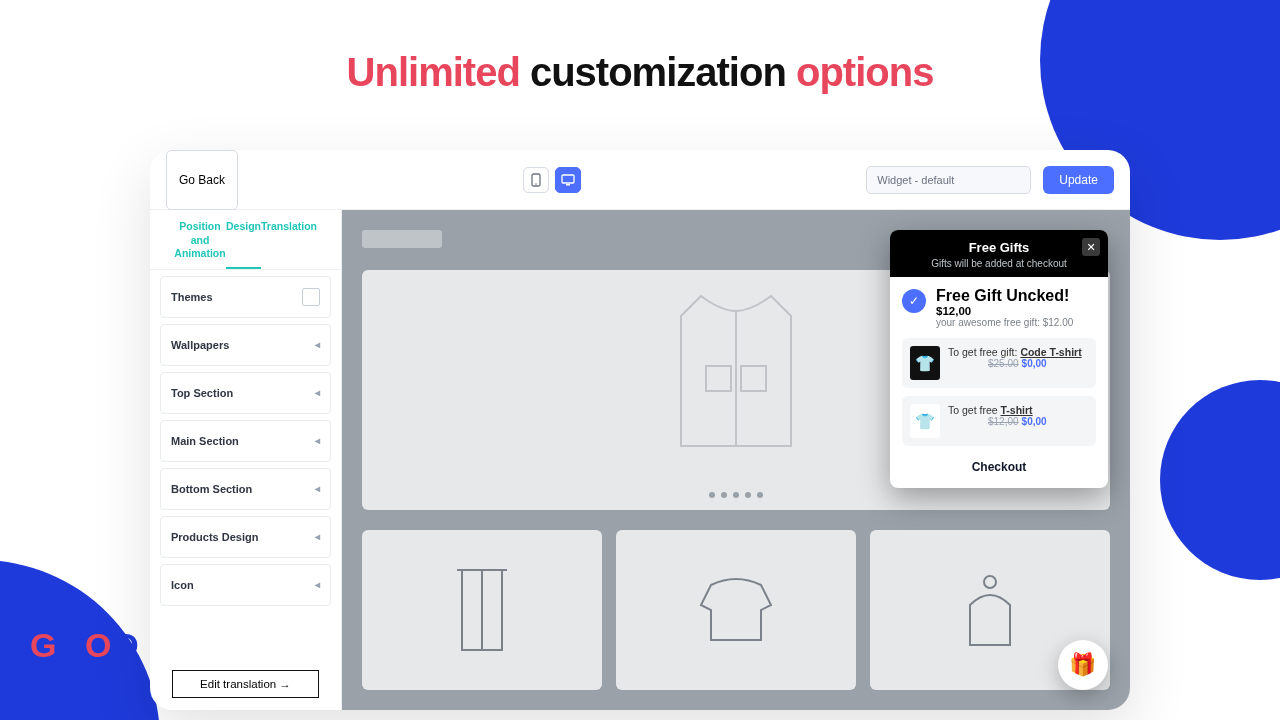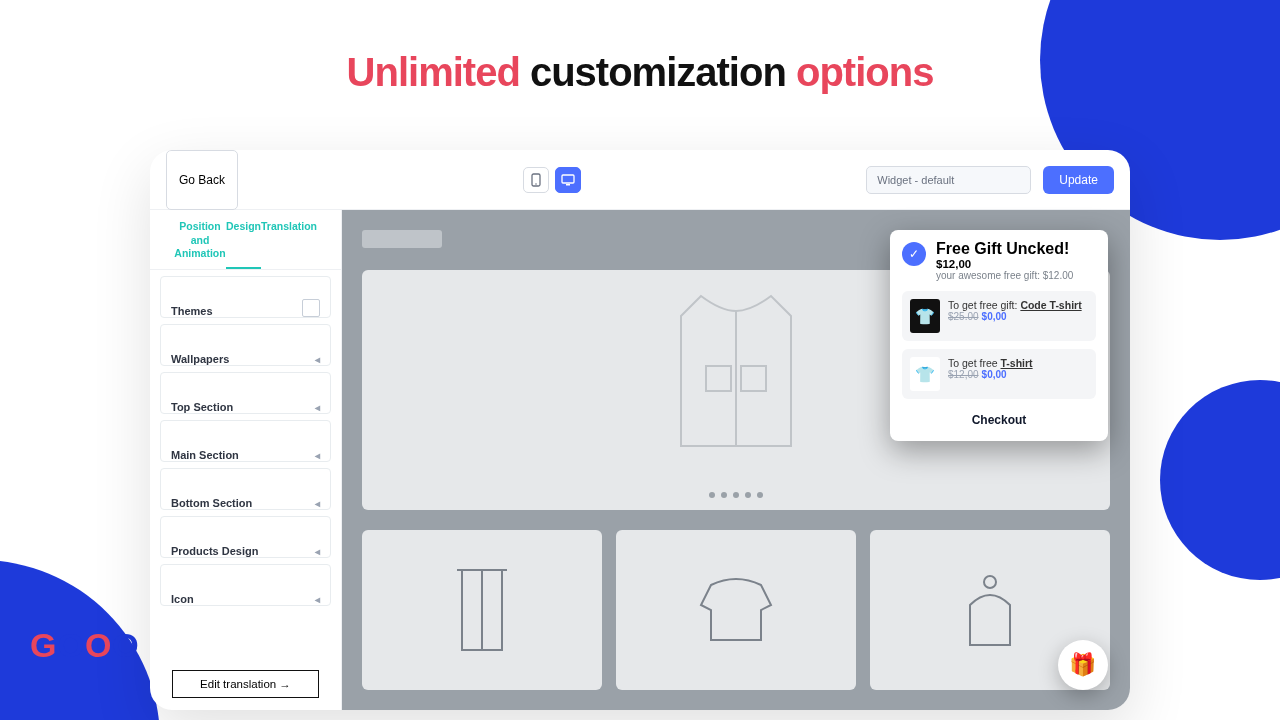--- a/index.html
+++ b/index.html
@@ -30,21 +30,21 @@
 .content { flex:1; display:flex; min-height:0; }
 
 .sidebar { width:192px; border-right:1px solid #eef0f3; display:flex; flex-direction:column; }
 .tabs { display:flex; justify-content:space-around; padding:10px 24px 0; font-size:10.5px; font-weight:600; border-bottom:1px solid #eef0f3; }
 .tab { color:#9aa3b2; padding-bottom:8px; cursor:pointer; text-align:center; line-height:1.3; }
 .tab.position { color:#20c6b7; }
 .tab.active { color:#20c6b7; border-bottom:2px solid #20c6b7; }
 .tab.translation { color:#20c6b7; }
 
 .acc-list { flex:1; overflow:auto; }
-.acc-item { height:42px; margin:6px 10px; border:1px solid #e8ecef; border-radius:4px; display:flex; align-items:flex-end; justify-content:space-between; padding:0 10px; font-size:11px; font-weight:600; color:#2f3542; cursor:pointer; }
+.acc-item { height:42px; margin:6px 10px; border:1px solid #e8ecef; border-radius:4px; display:flex; align-items:center; justify-content:space-between; padding:0 10px; font-size:11px; font-weight:600; color:#2f3542; cursor:pointer; }
 .acc-item .caret { color:#9aa3b2; font-size:10px; }
 .theme-thumb { width:18px; height:18px; border:1px solid #c7ced8; border-radius:2px; }
 .edit-trans { margin:12px auto; padding:7px 27px; border:1.5px solid #111; border-radius:0; font-size:11.5px; font-weight:400; background:#fff; cursor:pointer; }
 
 .preview { flex:1; background:#9aa1a8; position:relative; padding:20px; }
 .prod-card { background:#e6e8ea; border-radius:6px; }
 .hero { position:absolute; top:60px; left:20px; right:20px; height:240px; }
 .hero-shirt { position:absolute; left:50%; top:16px; transform:translateX(-50%); width:150px; height:170px; opacity:.35; }
 .dots { position:absolute; bottom:12px; left:50%; transform:translateX(-50%); display:flex; gap:6px; }
 .dot { width:6px; height:6px; border-radius:50%; background:#9aa1a8; }
@@ -60,21 +60,21 @@
 .popup-body { padding:10px 12px; }
 .unlock { display:flex; gap:10px; align-items:flex-start; margin-bottom:10px; }
 .check-circle { width:24px; height:24px; background:#4c6fff; border-radius:50%; display:flex; align-items:center; justify-content:center; color:#fff; font-size:12px; margin-top:2px; }
 .unlock-txt .t1 { font-size:16px; font-weight:700; }
 .unlock-txt .t2 { font-size:11.5px; font-weight:700; }
 .unlock-txt .t3 { font-size:10px; color:#7b828b; }
 .gift-item { background:#f4f5f7; border-radius:6px; padding:8px; display:flex; gap:8px; margin-bottom:8px; }
 .gift-thumb { width:30px; height:34px; background:#fff; border-radius:3px; display:flex; align-items:center; justify-content:center; font-size:16px; }
 .gift-info .line1 { font-size:10.5px; color:#333; }
 .gift-info .line1 u { font-weight:600; }
-.gift-info .price { font-size:10px; }
+.gift-info .price { font-size:10px;margin-left:40px; }
 .price-old { color:#9aa3b2; text-decoration:line-through; }
 .price-new { color:#4c6fff; font-weight:600; margin-left:3px; }
 .checkout { text-align:center; color:#0f172a; font-size:12px; font-weight:600; padding:6px 0 4px; cursor:pointer; }
 
 .fab { position:absolute; bottom:20px; right:22px; width:50px; height:50px; background:#fff; border-radius:50%; box-shadow:0 6px 20px rgba(0,0,0,.25); display:flex; align-items:center; justify-content:center; font-size:22px; cursor:pointer; }
 
 svg { display:block; }
 </style>
 </head>
 <body>
@@ -193,20 +193,25 @@
             <svg width="70" height="80" viewBox="0 0 70 80">
               <g fill="none" stroke="#7b828b" stroke-width="2">
                 <circle cx="35" cy="12" r="6"></circle>
                 <path d="M15 35 Q35 15 55 35 L55 75 L15 75 Z"></path>
               </g>
             </svg>
           </div>
       </div>
 
       <div class="popup">
+        <div class="popup-head">
+          <div class="popup-title">Free Gifts</div>
+          <div class="popup-sub">Gifts will be added at checkout</div>
+          <div class="popup-close">✕</div>
+        </div>
         <div class="popup-body">
           <div class="unlock">
             <div class="check-circle">✓</div>
             <div class="unlock-txt">
               <div class="t1">Free Gift Uncked!</div>
               <div class="t2">$12,00</div>
               <div class="t3">your awesome free gift: $12.00</div>
             </div>
           </div>
           <div class="gift-item">

